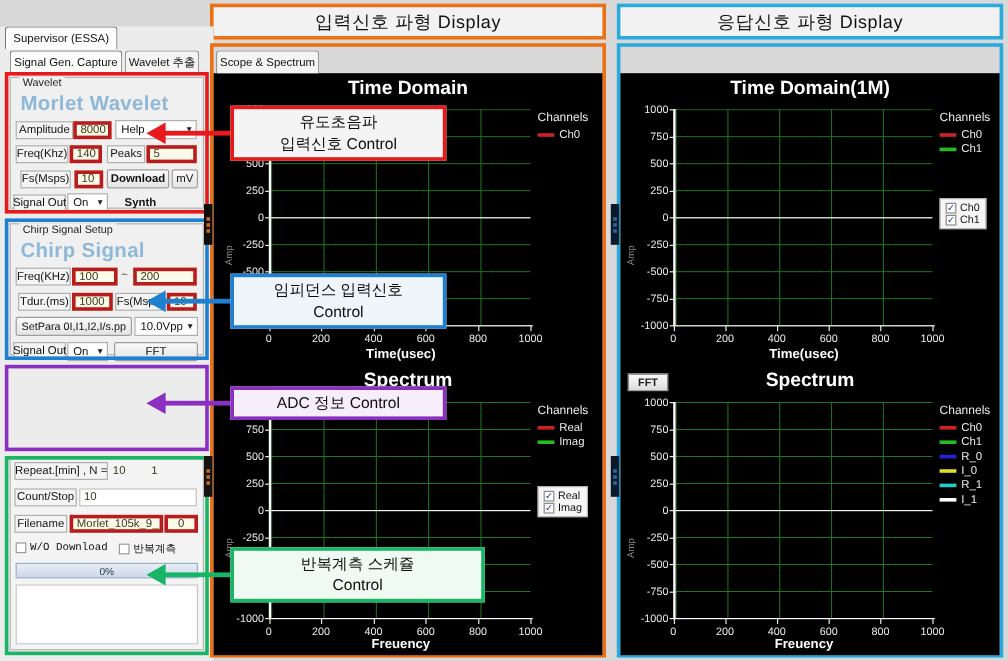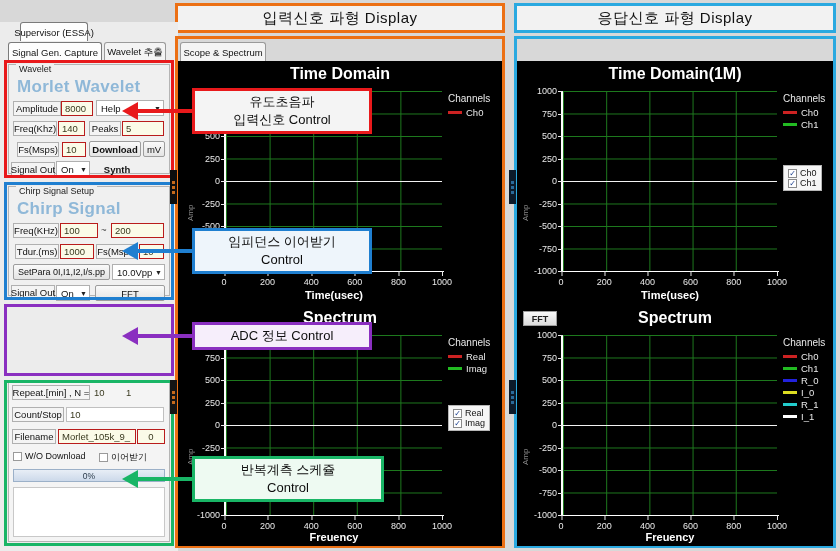--- a/index.html
+++ b/index.html
@@ -57,38 +57,38 @@
     letter-spacing: .3px; white-space: nowrap;
   }
 
   .ctl { position: absolute; font-size: 9.5px; color: #111; }
   .lbl {
     background: #f4f4f4; border: 1px solid #b0b0b0;
     display: flex; align-items: center; justify-content: center;
     height: 15px; padding: 0 3px; white-space: nowrap;
   }
   .fld {
-    background: #fbfbe8; border: 1px solid #b91c1c;
+    background: #fbfbe8; border: 3px solid #b91c1c;
     display: flex; align-items: center;
     height: 15px; padding: 0 3px; color: #3a3a20; white-space: nowrap;
   }
   .fldw { background: #ffffff; border: 1px solid #c0c0c0; }
   .btn {
     background: linear-gradient(#fafafa,#e4e4e4);
     border: 1px solid #9d9d9d; border-radius: 2px;
     display: flex; align-items: center; justify-content: center;
     height: 16px; font-weight: bold; white-space: nowrap;
   }
   .combo {
     background: #ffffff; border: 1px solid #b0b0b0;
     display: flex; align-items: center; justify-content: space-between;
     height: 16px; padding: 0 2px 0 4px; white-space: nowrap;
   }
   .combo .car { font-size: 7px; color: #222; }
-  .chk { display: flex; align-items: center; gap: 3px; font-size: 9px; }
+  .chk { display: flex; align-items: center; gap: 3px; font-size: 9px; font-family: Liberation Mono, monospace; }
   .chk .bx { width: 9px; height: 9px; background: #fff; border: 1px solid #9a9a9a; }
   .progress {
     background: linear-gradient(#e8eef6,#ccd9ea);
     border: 1px solid #9bb0c8;
     display: flex; align-items: center; justify-content: center;
     font-size: 8.5px; color: #2a3a4a; height: 13px;
   }
 
   
   .hl { position: absolute; pointer-events: none; }
@@ -103,21 +103,21 @@
   .callout {
     position: absolute; background: #f4f4f4;
     display: flex; flex-direction: column;
     align-items: center; justify-content: center;
     font-size: 13px; color: #0d0d0d; line-height: 1.35;
     text-align: center; white-space: nowrap;
   }
   #co-red    { left: 192px; top: 88px;  width: 180px; height: 46px; border: 3px solid #e8191b; }
   #co-blue   { left: 192px; top: 228px; width: 180px; height: 46px; border: 3px solid #1f7fd0; background:#eef5fb; }
   #co-purple { left: 192px; top: 322px; width: 180px; height: 28px; border: 3px solid #8a2fc0; background:#f6eefb; }
-  #co-green  { left: 192px; top: 456px; width: 192px; height: 46px; border: 3px solid #19b566; background:#eefaf2; }
+  #co-green  { left: 192px; top: 456px; width: 212px; height: 46px; border: 3px solid #19b566; background:#eefaf2; }
 
   .arrow { position: absolute; height: 0; }
   .arrow .shaft { position: absolute; top: 50%; height: 4px; transform: translateY(-50%); }
   .arrow .head {
     position: absolute; top: 50%; transform: translateY(-50%);
     width: 0; height: 0;
     border-top: 9px solid transparent; border-bottom: 9px solid transparent;
   }
   #ar-red    { left: 122px; top: 111px; width: 72px; }
   #ar-red .shaft { right: 0; left: 14px; background: #e8191b; }
@@ -208,21 +208,21 @@
 
   <div class="banner" id="banner-input">
     <span>입력신호 파형 Display</span>
   </div>
   <div class="banner" id="banner-output">
     <span>응답신호 파형 Display</span>
   </div>
 
   <div id="left-col">
     <div class="tabrow" style="top:0;">
-      <div class="tab sel" style="left:20px; width:68px;">
+      <div class="tab sel" style="left:4px; width:94px;">
         <span>Supervisor (ESSA)</span>
       </div>
     </div>
     <div class="tabrow" style="top:20px;">
       <div class="tab sel" style="left:8px; width:94px;">
         <span>Signal Gen. Capture</span>
       </div>
       <div class="tab" style="left:104px; width:62px;">
         <span>Wavelet 추출</span>
       </div>
@@ -302,21 +302,21 @@
     <div class="ctl lbl" style="left:3px; top:46px; width:44px;">Filename</div>
     <div class="ctl fld" style="left:49px; top:46px; width:78px;">Morlet_105k_9_</div>
     <div class="ctl fld" style="left:128px; top:46px; width:28px; justify-content:center;">0</div>
 
     <div class="ctl chk" style="left:4px; top:68px;">
       <span class="bx"></span>
       <span>W/O Download</span>
     </div>
     <div class="ctl chk" style="left:90px; top:68px;">
       <span class="bx"></span>
-      <span>이어받기</span>
+      <span>반복계측</span>
     </div>
 
     <div class="ctl progress" style="left:4px; top:86px; width:152px;">
       <span>0%</span>
     </div>
     <div style="position:absolute; left:4px; top:104px; width:152px; height:50px; background:#fff; border:1px solid #c8c8c8;"></div>
   </div>
 
   <div class="hl" id="hl-red"></div>
   <div class="hl" id="hl-blue"></div>
@@ -576,21 +576,21 @@
   <div class="arrow" id="ar-green">
     <span class="head"></span>
     <span class="shaft"></span>
   </div>
 
   <div class="callout" id="co-red">
     <span>유도초음파</span>
     <span>입력신호 Control</span>
   </div>
   <div class="callout" id="co-blue">
-    <span>임피던스 이어받기</span>
+    <span>임피던스 입력신호</span>
     <span>Control</span>
   </div>
   <div class="callout" id="co-purple">
     <span>ADC 정보 Control</span>
   </div>
   <div class="callout" id="co-green">
     <span>반복계측 스케쥴</span>
     <span>Control</span>
   </div>
 

